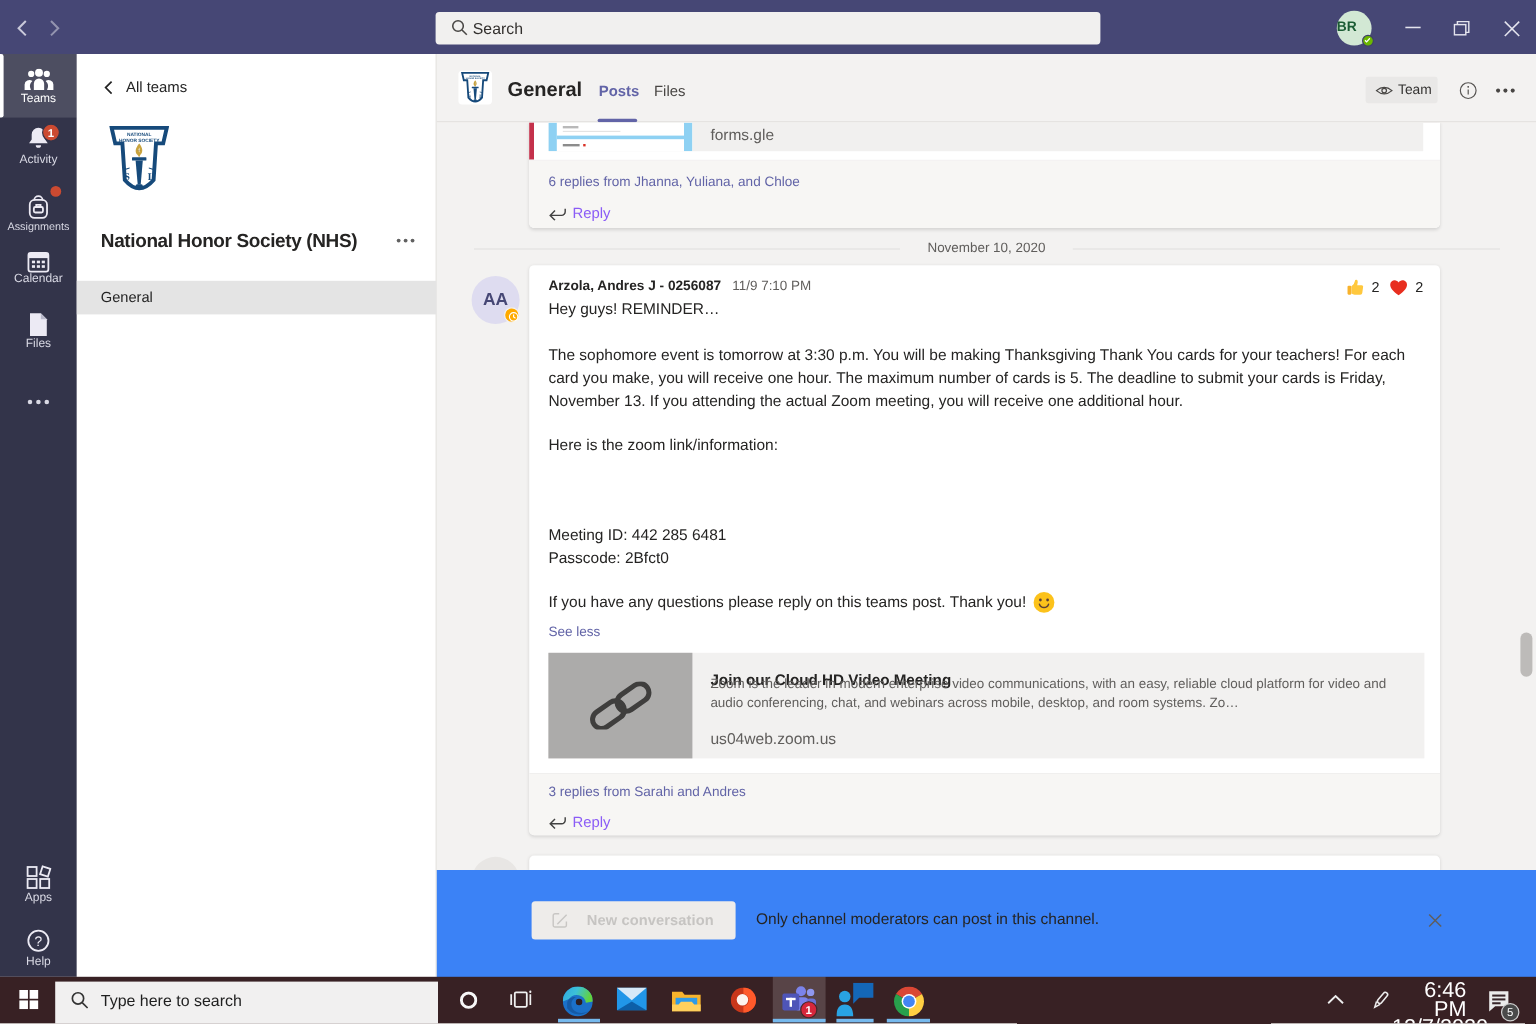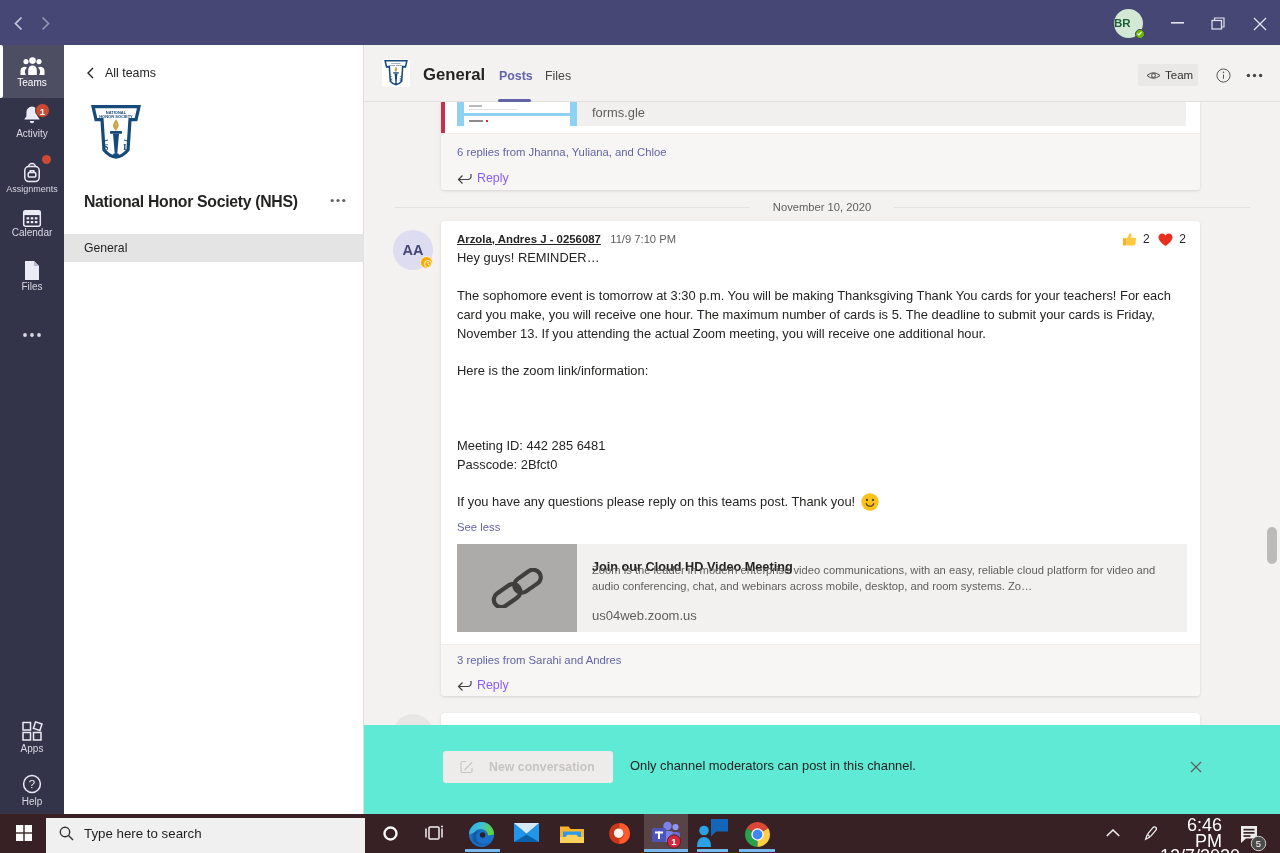--- a/index.html
+++ b/index.html
@@ -53,39 +53,39 @@
   #rs1 { top:31px; height:57px; }
   
   #divline { position:absolute; left:31px; top:105px; width:855px; height:1px; background:#e3e1df; }
   #divtext { position:absolute; left:386px; top:99px; width:144px; text-align:center; background:#f3f2f1; font-size:11.2px; color:#605e5c; }
   
   #avAA { position:absolute; left:29px; top:128px; width:40px; height:40px; border-radius:50%; background:#dedcf0; text-align:center; line-height:40px; font-weight:bold; font-size:14.5px; color:#464775; }
   #avClock { position:absolute; left:56px; top:154px; width:13px; height:13px; border-radius:50%; background:#fa0; border:1.5px solid #f3f2f1; }
   
   #card2 { left:77px; top:119px; width:759px; height:475px; border-radius:4px; }
   #m2head { position:absolute; left:16px; top:12px; font-size:11.2px; color:#605e5c; }
-  #m2head b { color:#252423;text-decoration:underline; }
+  #m2head b { color:#252423; }
   #m2reacts { position:absolute; right:14px; top:11px; font-size:12px; color:#252423; }
   .rnum { margin-left:3px; vertical-align:1px; }
   .mbody { position:absolute; left:16px; font-size:12.9px; line-height:19px; color:#252423; white-space:nowrap; }
   .plink { color:#6264a7; }
   #seeless { position:absolute; left:16px; top:300px; font-size:11.3px; color:#6264a7; }
   
   #zprev { position:absolute; left:16px; top:323px; width:730px; height:88px; background:#f2f1f0; }
   #zthumb { position:absolute; left:0; top:0; width:120px; height:88px; background:#acabaa; }
   #zt1 { position:absolute; left:135px; top:16px; font-size:12.7px; font-weight:bold; color:#252423; }
   .zdesc { position:absolute; left:135px; font-size:11.2px; line-height:15.5px; color:#605e5c; white-space:nowrap; }
   #rs2 { top:423px; height:52px; }
   
   #card3 { left:77px; top:611px; width:759px; height:12px; border-radius:4px 4px 0 0; }
   #av3 { position:absolute; left:29px; top:612px; width:40px; height:40px; border-radius:50%; background:#e8e6e4; }
   #sbthumb { position:absolute; left:903px; top:425px; width:10px; height:37px; border-radius:5px; background:#bdbbb9; }
 
   
-  #footer { left:364px; top:725px; width:916px; height:105px; background:#5eead4; }
+  #footer { left:364px; top:725px; width:916px; height:105px; background:#3b82f6; }
   #ncbtn { position:absolute; left:79px; top:26px; width:170px; height:32px; background:#eeecea; border-radius:3px; color:#c6c4c2; font-size:12.2px; font-weight:bold; letter-spacing:0.1px; line-height:32px; }
   #modmsg { position:absolute; left:266px; top:33px; font-size:12.9px; color:#252423; }
   #fclose { left:826px; top:36px; }
 
   
   #taskbar { left:0; top:814px; width:1280px; height:39px; background:#382124; }
   #tsearch { position:absolute; left:46px; top:4px; width:319px; height:43px; background:#f1f0f0; }
   #tsearch span { position:absolute; left:38px; top:8px; font-size:13.3px; color:#1f1f1f; }
   .ul { position:absolute; top:35px; height:2.5px; background:#76b9ed; }
   #teamsHL { position:absolute; left:644px; top:0; width:44px; height:37px; background:rgba(255,255,255,.16); }
@@ -104,20 +104,27 @@
       <rect width="13" height="1.6" fill="#e4e4ee"></rect>
     </svg>
     <svg class="abs" style="left:1211px;top:17px" width="14" height="13" viewBox="0 0 14 13" fill="none" stroke="#e4e4ee" stroke-width="1.2">
       <path d="M3.5,3 V1 h9.5 v9 h-2.5"></path>
       <rect x="1" y="3.5" width="9.5" height="8.5"></rect>
     </svg>
     <svg class="abs" style="left:1253px;top:17px" width="14" height="14" viewBox="0 0 14 14" stroke="#e4e4ee" stroke-width="1.3">
       <line x1="1" y1="1" x2="13" y2="13"></line>
       <line x1="13" y1="1" x2="1" y2="13"></line>
     </svg>
+    <div class="abs" id="searchbox">
+      <svg style="position:absolute;left:13px;top:6px" width="14" height="14" viewBox="0 0 14 14" fill="none" stroke="#484644" stroke-width="1.3">
+        <circle cx="5.7" cy="5.7" r="4.4"></circle>
+        <line x1="9" y1="9" x2="13" y2="13"></line>
+      </svg>
+      <span>Search</span>
+    </div>
     <div class="abs" id="avatarBR">BR</div>
     <div class="abs" id="brBadge">
       <svg style="position:absolute;left:1px;top:1px" width="5" height="5" viewBox="0 0 6 5" fill="none" stroke="#fff" stroke-width="1.3">
         <path d="M0.5,2.5 L2.2,4.2 L5.5,0.5"></path>
       </svg>
     </div>
   </div>
 
   <div class="abs" id="rail">
     <div class="railItem" id="railTeams"></div>

